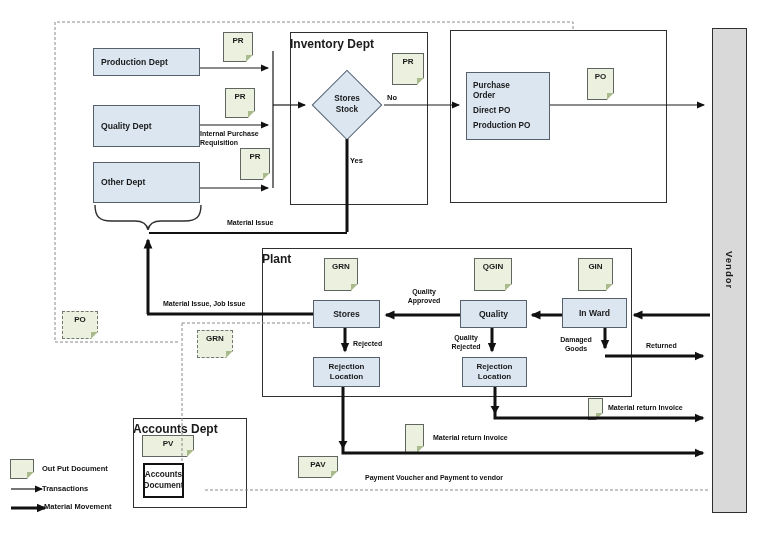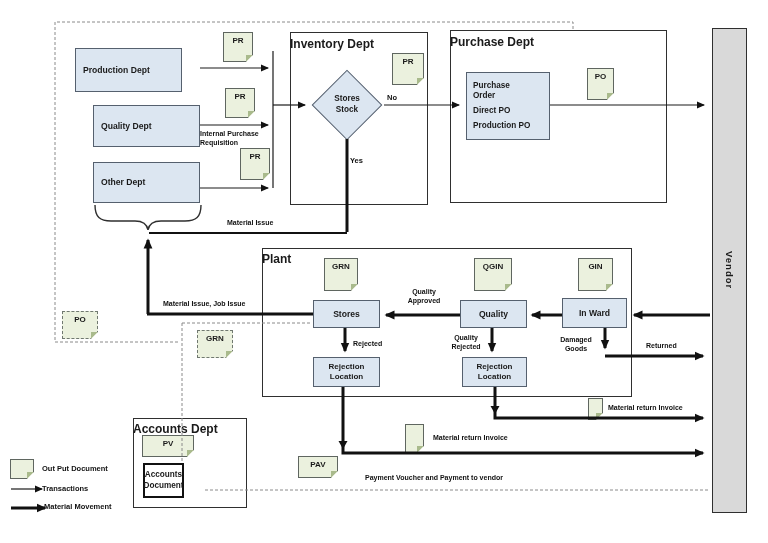--- a/index.html
+++ b/index.html
@@ -27,29 +27,28 @@
 <body>
 
 <div class="stage">
 
   <div class="cbox" style="left:290px;top:32px;width:138px;height:173px"></div>
   <div class="cbox" style="left:450px;top:30px;width:217px;height:173px"></div>
   <div class="cbox" style="left:262px;top:248px;width:370px;height:149px"></div>
   <div class="cbox" style="left:133px;top:418px;width:114px;height:90px"></div>
 
   <div class="title" style="left:290px;top:37px;width:138px">Inventory Dept</div>
-  <div class="title" style="left:450px;top:35px;width:217px">Purchase Dept</div>
   <div class="title" style="left:262px;top:252px;width:370px">Plant</div>
   <div class="title" style="left:133px;top:422px;width:91px">Accounts Dept</div>
 
   <div class="vendor">
     <span>Vendor</span>
   </div>
 
-  <div class="node leftal" style="left:75px;top:48px;width:107px;height:44px">
+  <div class="node leftal" style="left:93px;top:48px;width:107px;height:28px">
     <span>Production Dept</span>
   </div>
   <div class="node leftal" style="left:93px;top:105px;width:107px;height:42px">
     <span>Quality Dept</span>
   </div>
   <div class="node leftal" style="left:93px;top:162px;width:107px;height:41px">
     <span>Other Dept</span>
   </div>
 
   <div class="diamond"></div>

